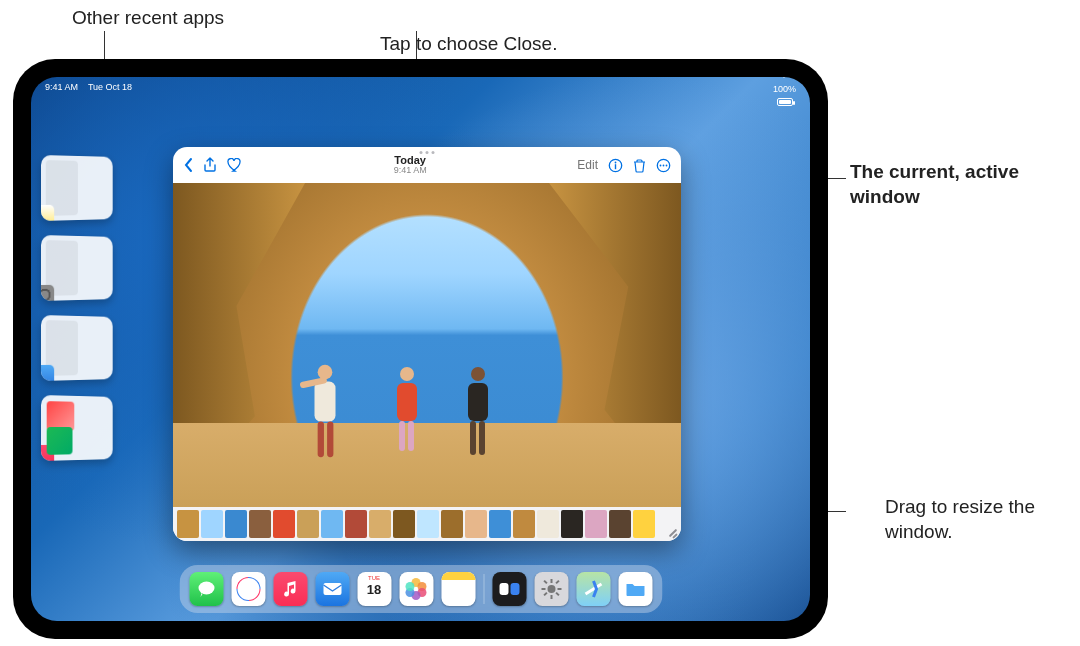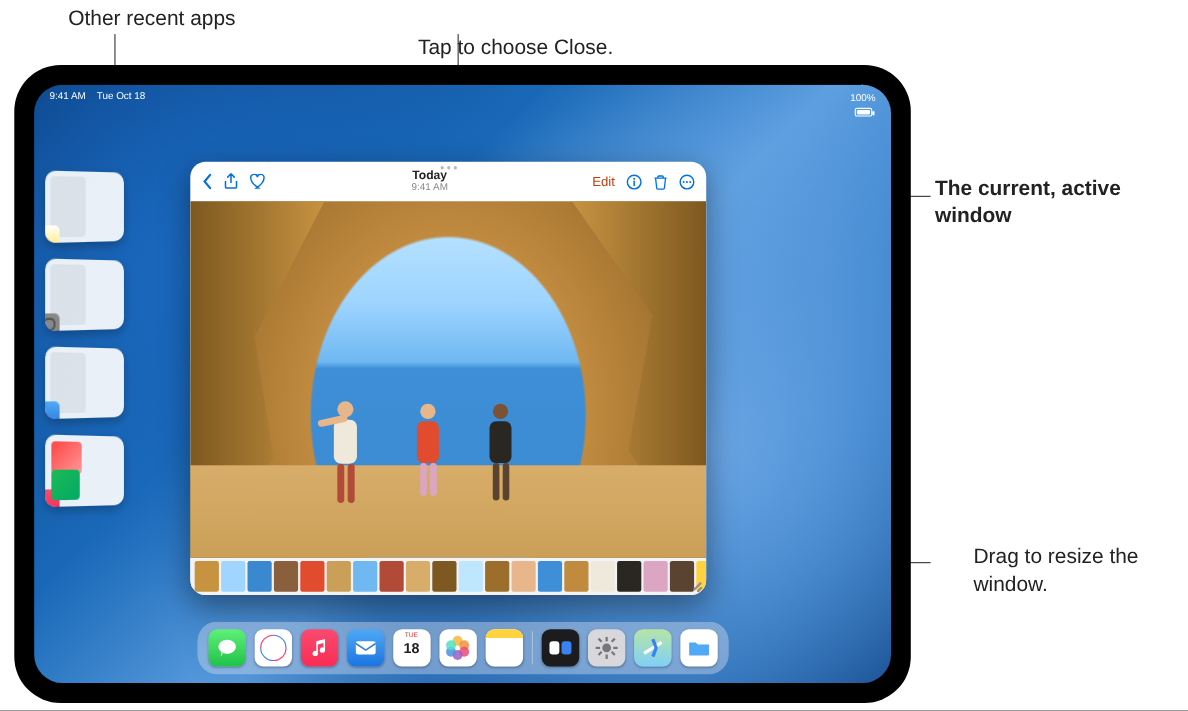--- a/index.html
+++ b/index.html
@@ -112,21 +112,21 @@
   .notes-ic { background:linear-gradient(#fff,#ffe97a); }
   .settings-ic { background: radial-gradient(circle,#888 30%,#555 31%,#555 45%,#888 46%);}
   .mail-ic { background:linear-gradient(#4fa9f5,#2f7ee0);}
   .music-ic { background:linear-gradient(#fa4a6f,#fa2d55);}
 
   
   .photos-window {
     position: absolute;
     left: 142px;
     top: 70px;
-    width: 469px;
+    width: 508px;
     height: 394px;
     background: #fff;
     border-radius: 14px;
     box-shadow: 0 10px 28px rgba(0,0,0,0.4);
     overflow: hidden;
     display:flex; flex-direction:column;
   }
   .window-grip {
     position:absolute; top:4px; left:50%; transform:translateX(-50%);
     display:flex; gap:3px;
@@ -135,21 +135,21 @@
   .photos-toolbar {
     height:36px; display:flex; align-items:center; justify-content:space-between;
     padding:0 10px; font-size:11px;
   }
   .tb-left, .tb-right { display:flex; align-items:center; gap:10px; }
   .tb-center { text-align:center; line-height:1.1; }
   .tb-title { font-weight:600; font-size:11px; color:#222;}
   .tb-subtitle { font-size:9px; color:#888;}
   .tb-icon { color:#0071e3; }
   .tb-icon svg { display:block; }
-  .edit-text { color:#c2410c; font-weight:500; font-size:12px; }
+  .edit-text { color:#737373; font-weight:500; font-size:12px; }
 
   .photo-main {
     flex:1; position:relative;
     background:
       radial-gradient(ellipse 48% 90% at 50% 60%, transparent 55%, #c08a3f 56%, #9c6e2c 100%),
       linear-gradient(#bfe6ff 0%, #9fd5ff 28%, #6fb8f2 45%, #3e8fd7 47%, #3a89d0 100%);
   }
   
   .cave-left, .cave-right {
     position:absolute; top:0; bottom:0; width:26%;
@@ -217,21 +217,21 @@
   .safari-ring{width:24px;height:24px;border-radius:50%;background:
     conic-gradient(#3a82f0 0 90deg,#f36 90deg 180deg,#3a82f0 180deg 270deg,#f36 270deg 360deg);}
   .safari-ring::after{content:'';position:absolute;inset:6px;border-radius:50%;background:#fff;}
   .photos-flower{width:22px;height:22px;position:relative;}
   .photos-flower span{position:absolute;width:9px;height:9px;border-radius:50%;opacity:0.85;}
   .notes-top{position:absolute;top:0;left:0;right:0;height:8px;background:#ffd23f;border-radius:8px 8px 0 0;}
 </style>
 </head>
 <body>
 
-<div class="callout" style="left:62px; top:6px;">Other recent apps</div>
+<div class="callout" style="left:72px; top:6px;">Other recent apps</div>
 <div class="callout-line" style="left:104px; top:31px; width:1px; height:118px;"></div>
 
 <div class="callout" style="left:380px; top:6px;margin-top:26px;">Tap to choose Close.</div>
 <div class="callout-line" style="left:416px; top:31px; width:1px; height:105px;"></div>
 
 <div class="callout" style="left:850px; top:160px; width:220px;font-weight:bold;">The current, active window</div>
 <div class="callout-line" style="left:674px; top:178px; width:172px; height:1px;"></div>
 
 <div class="callout" style="left:850px; top:495px; width:220px;margin-left:35px;">Drag to resize the window.</div>
 <div class="callout-line" style="left:680px; top:511px; width:166px; height:1px;"></div>

